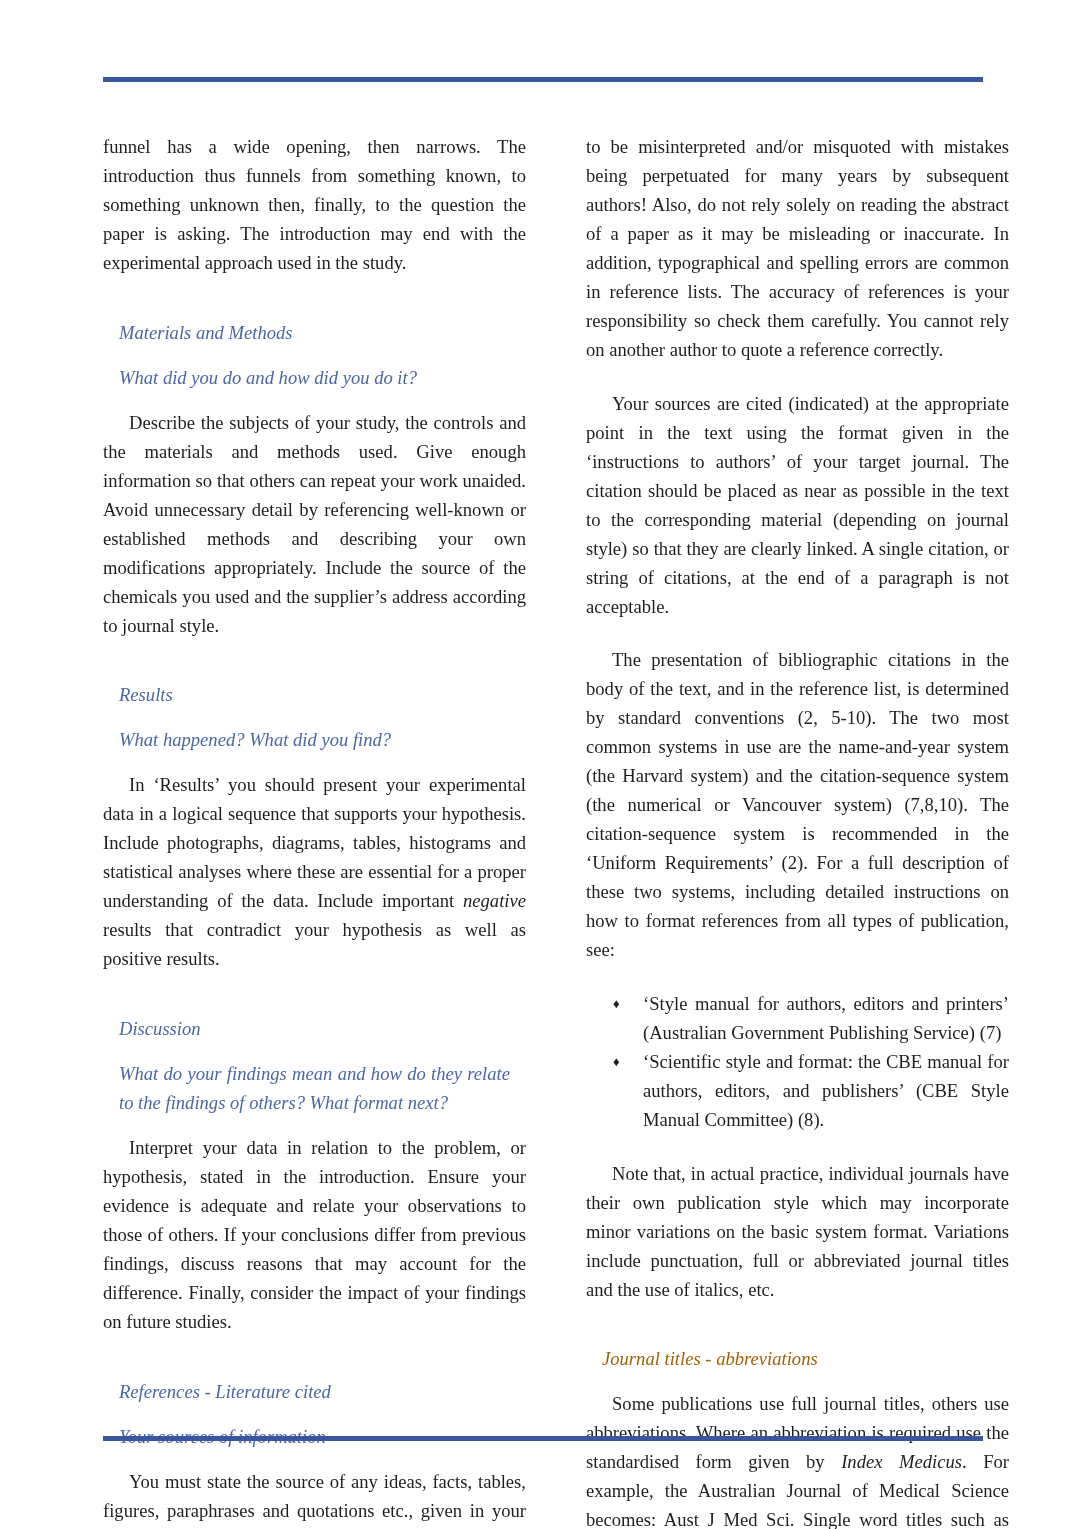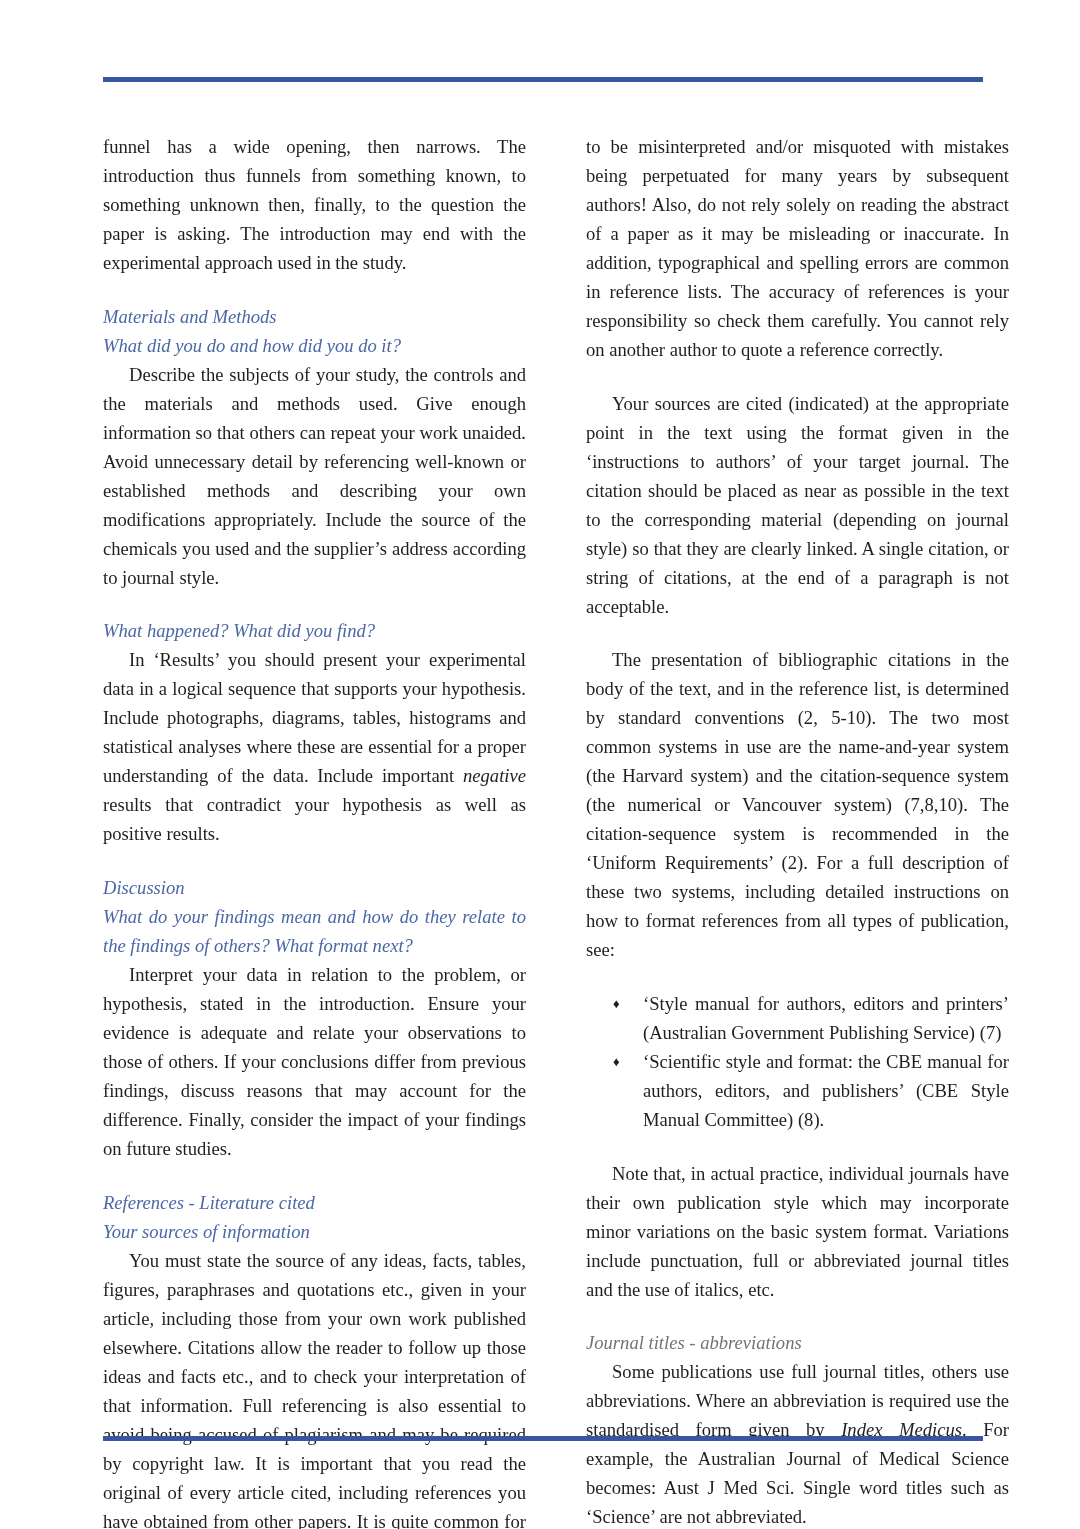--- a/index.html
+++ b/index.html
@@ -8,22 +8,22 @@
   .rule { position: absolute; left: 103px; width: 880px; height: 5px; background: #3a56a0; }
   .rule.top { top: 77px; }
   .rule.bottom { top: 1436px; }
   .col { position: absolute; top: 132px; width: 423px; font-size: 18.6px; line-height: 29px;
          text-align: justify; font-family: Liberation Serif, serif; }
   .col.left { left: 103px; }
   .col.right { left: 586px; }
   p { margin: 0; }
   .indent { text-indent: 26px; }
   .gap { height: 24.7px; }
-  .h { color: #4a67a6; font-style: italic; margin: 0; text-align: left; }
-  .h.black { color: #737373; }
+  .h { color: #4a67a6; font-style: italic; margin: 16px; text-align: left; }
+  .h.black { color: #a16207; }
   ul.bullets { list-style: none; margin: 0; padding: 0 0 0 57px; }
   ul.bullets li { position: relative; }
   ul.bullets li .bullet { position: absolute; left: -30px; top: 0; font-size: 13px; }
   em { font-style: italic; }
 </style>
 </head>
 <body>
 
 <div class="rule top"></div>
 
@@ -32,20 +32,21 @@
   <div class="gap"></div>
 
   <section>
     <p class="h">Materials and Methods</p>
     <p class="h">What did you do and how did you do it?</p>
     <p class="indent">Describe the subjects of your study, the controls and the materials and methods used. Give enough information so that others can repeat your work unaided. Avoid unnecessary detail by referencing well-known or established methods and describing your own modifications appropriately. Include the source of the chemicals you used and the supplier’s address according to journal style.</p>
   </section>
   <div class="gap"></div>
 
   <section>
+    <p class="h">Results</p>
     <p class="h">What happened? What did you find?</p>
     <p class="indent"><span>In ‘Results’ you should present your experimental data in a logical sequence that supports your hypothesis. Include photographs, diagrams, tables, histograms and statistical analyses where these are essential for a proper understanding of the data. Include important </span><em>negative</em><span> results that contradict your hypothesis as well as positive results.</span></p>
   </section>
   <div class="gap"></div>
 
   <section>
     <p class="h">Discussion</p>
     <p class="h" style="text-align: justify;">What do your findings mean and how do they relate to the findings of others? What format next?</p>
     <p class="indent">Interpret your data in relation to the problem, or hypothesis, stated in the introduction. Ensure your evidence is adequate and relate your observations to those of others. If your conclusions differ from previous findings, discuss reasons that may account for the difference. Finally, consider the impact of your findings on future studies.</p>
   </section>

